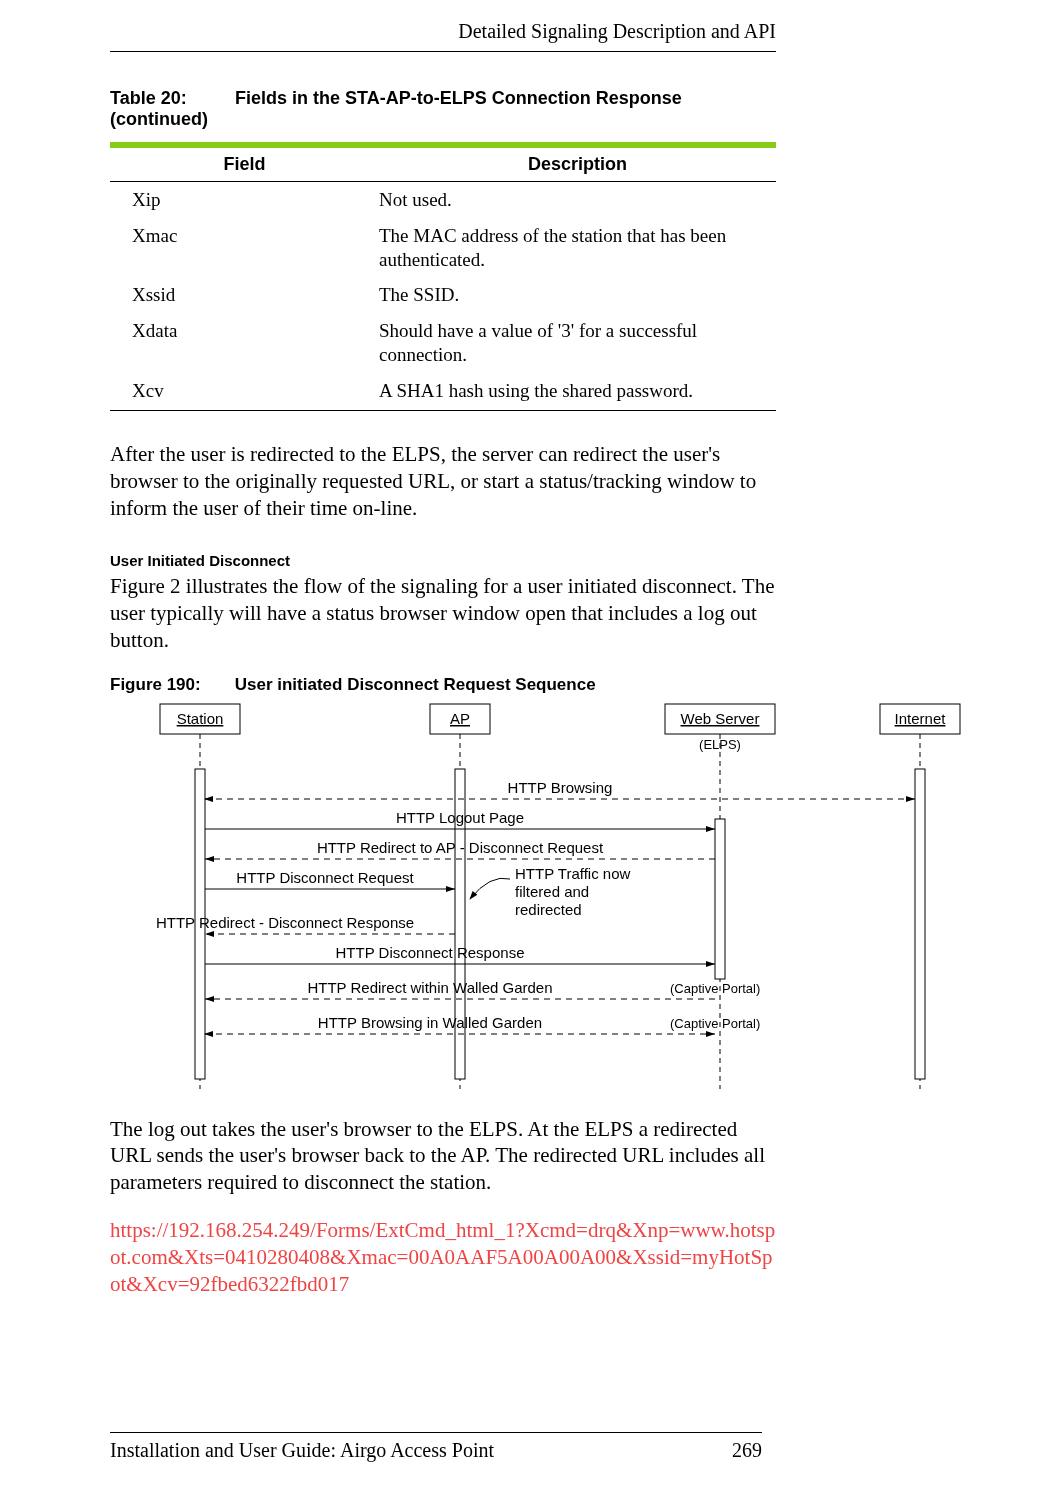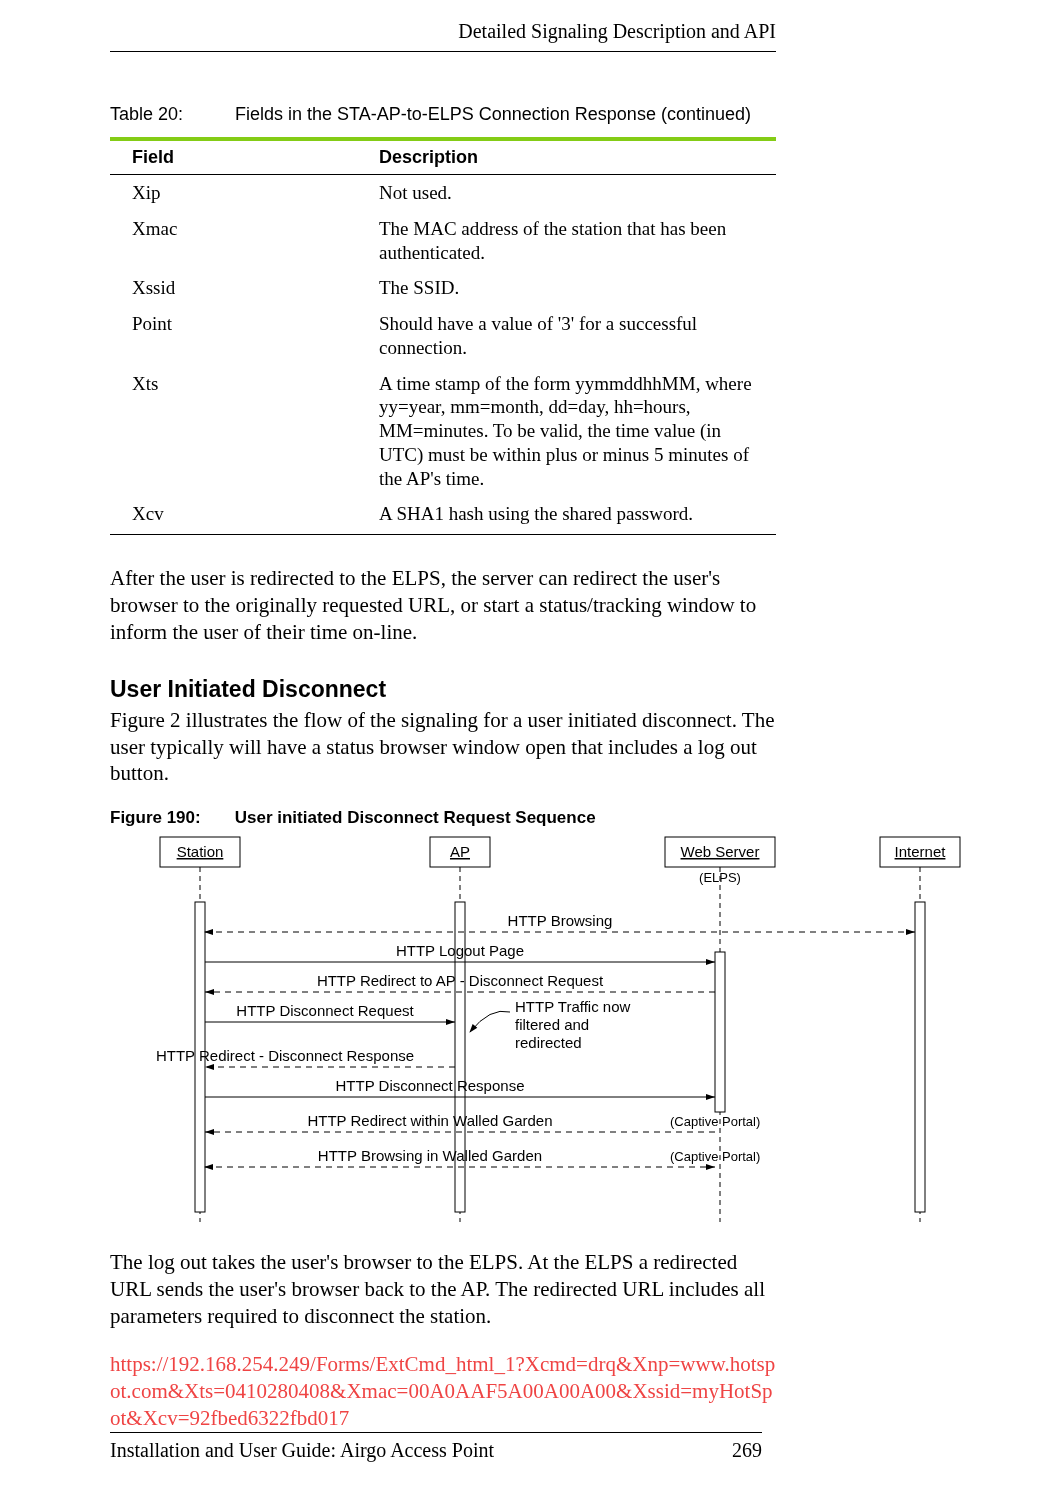--- a/index.html
+++ b/index.html
@@ -21,57 +21,57 @@
     position: relative;
   }
   .running-head {
     text-align: right;
     font-size: 20px;
     border-bottom: 1px solid #000;
     padding-bottom: 8px;
   }
   .table-caption {
     font-family: Arial, Helvetica, sans-serif;
-    font-weight: normal;
+    font-weight: bold;
     font-size: 18px;
-    margin-top: 52px;
+    margin-top: 36px;
     margin-bottom: 12px;
   }
   .table-caption .num { display:inline-block; width:120px; }
   table.fields {
     width: 100%;
     border-collapse: collapse;
     font-size: 19px;
   }
   table.fields th {
     font-family: Arial, Helvetica, sans-serif;
     font-weight: bold;
-    text-align: left;
+    text-align: center;
     font-size: 18px;
     padding: 6px 0 6px 22px;
-    border-top: 4px solid #84cc16;
+    border-top: 6px solid #84cc16;
     border-bottom: 1px solid #000;
   }
   table.fields td {
     vertical-align: top;
     padding: 6px 10px 6px 22px;
     line-height: 1.25;
   }
   table.fields td.field-col { width: 215px; }
   table.fields tr.last td { padding-bottom: 8px; }
   table.fields { border-bottom: 1px solid #000; }
   .body-para {
     font-size: 21px;
     line-height: 1.28;
     margin-top: 30px;
   }
   h3.section {
     font-family: Arial, Helvetica, sans-serif;
     font-weight: bold;
-    font-size: 23px;
+    font-size: 15px;
     margin: 30px 0 4px 0;
   }
   .fig-caption {
     font-family: Arial, Helvetica, sans-serif;
     font-weight: bold;
     font-size: 17px;
     margin-top: 14px;
     margin-bottom: 4px;
   }
   .fig-caption .num { display:inline-block; width:120px; }
@@ -126,26 +126,22 @@
     </tr>
     <tr>
       <td class="field-col">Xmac</td>
       <td>The MAC address of the station that has been authenticated.</td>
     </tr>
     <tr>
       <td class="field-col">Xssid</td>
       <td>The SSID.</td>
     </tr>
     <tr>
-      <td class="field-col">Point</td>
+      <td class="field-col">Xdata</td>
       <td>Should have a value of '3' for a successful connection.</td>
-    </tr>
-    <tr>
-      <td class="field-col">Xts</td>
-      <td>A time stamp of the form yymmddhhMM, where yy=year, mm=month, dd=day, hh=hours, MM=minutes. To be valid, the time value (in UTC) must be within plus or minus 5 minutes of the AP's time.</td>
     </tr>
     <tr class="last">
       <td class="field-col">Xcv</td>
       <td>A SHA1 hash using the shared password.</td>
     </tr>
   </tbody>
     </table>
 
   <p class="body-para">After the user is redirected to the ELPS, the server can redirect the user's browser to the originally requested URL, or start a status/tracking window to inform the user of their time on-line.</p>
 

